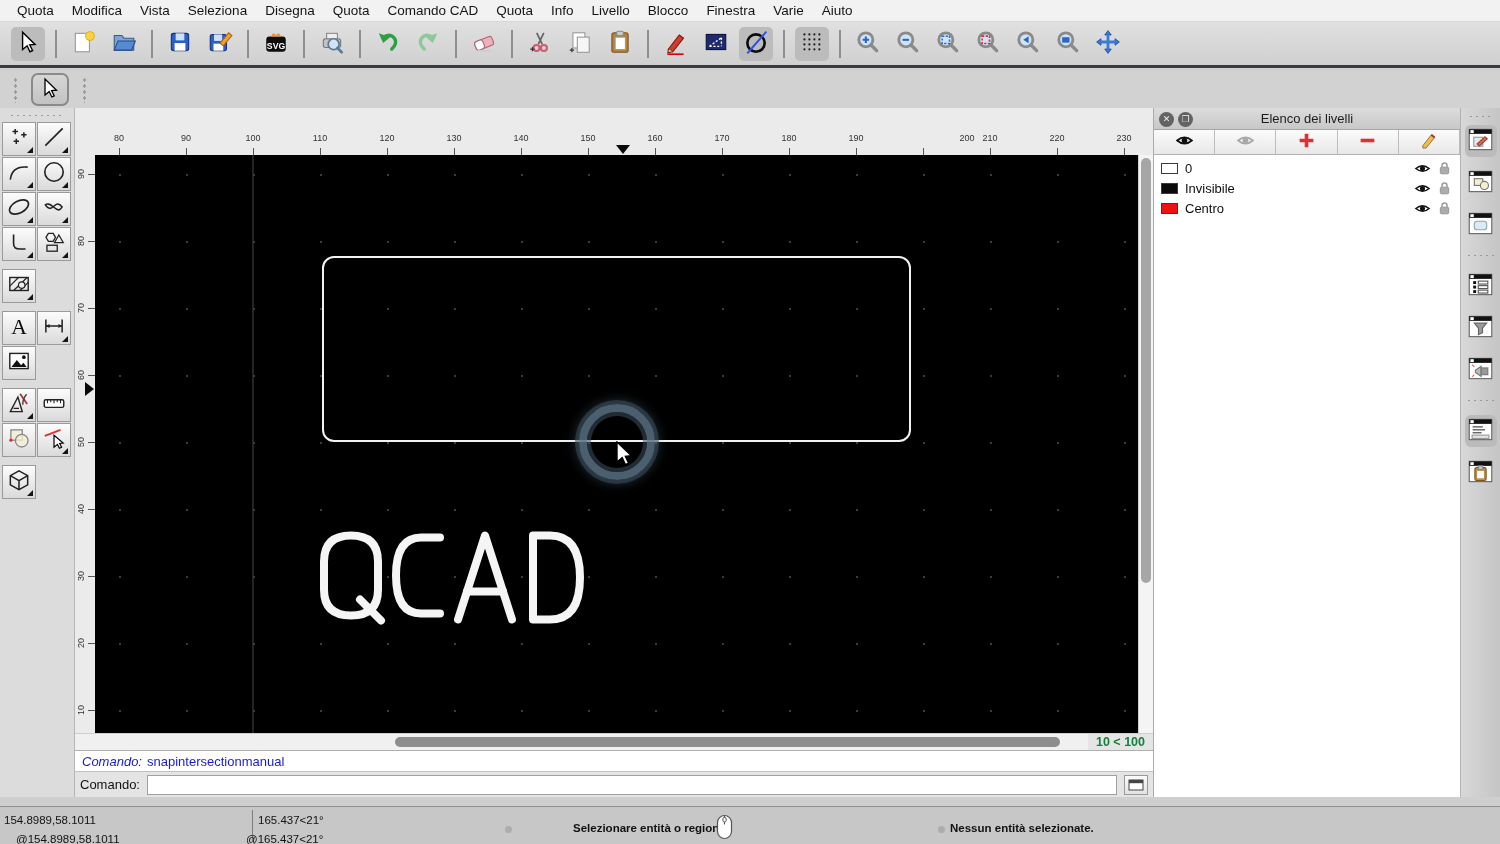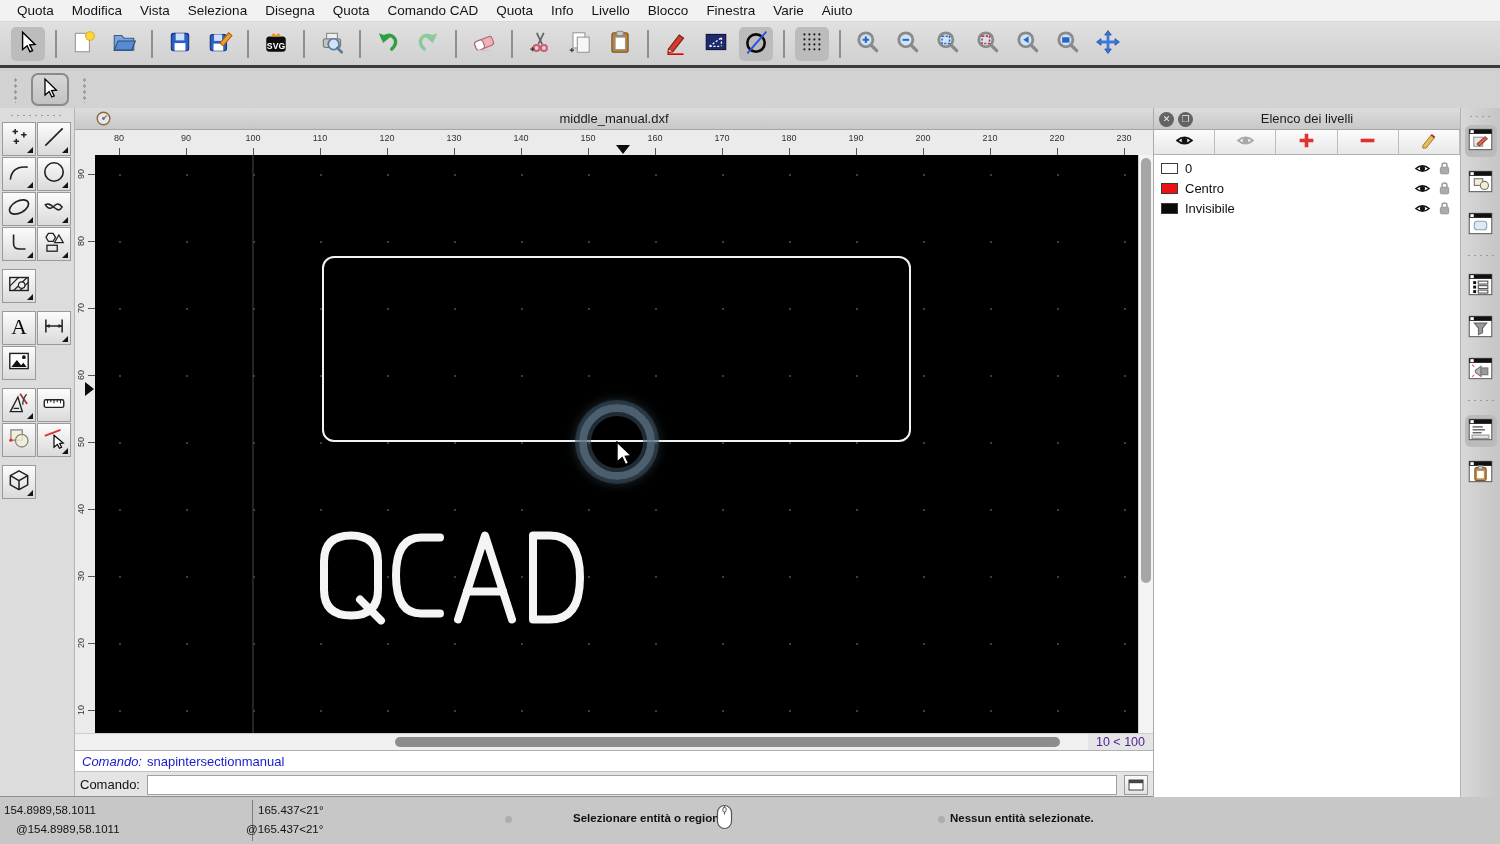--- a/index.html
+++ b/index.html
@@ -64,34 +64,34 @@
     border:8px solid rgba(88,112,130,0.85);
     box-shadow:0 0 0 4px rgba(58,78,92,0.55), inset 0 0 0 4px rgba(58,78,92,0.55), 0 0 12px 3px rgba(110,150,175,0.35); }
   .cursor-arrow { position:absolute; left:519px; top:286px; }
   .qcad-logo { position:absolute; left:223px; top:372px; }
 
   .vscroll { position:absolute; top:47px; right:0; width:15px; height:578px; background:#f4f4f4; border-left:1px solid #cfcfcf; }
   .v-thumb { position:absolute; top:3px; left:2px; width:10px; height:425px; background:#a6a6a6; border-radius:5px; }
   .hscroll { position:absolute; top:625px; left:0; right:0; height:17px; background:#f0f0f0; border-top:1px solid #cfcfcf; }
   .h-thumb { position:absolute; left:320px; top:3px; width:665px; height:10px; background:#8d8d8d; border-radius:5px; }
   .grid-label { position:absolute; right:0; top:0; height:100%; background:#e5e5e5; padding:0 8px;
-    display:flex; align-items:center; font-size:12.5px; color:#4c1d95; }
+    display:flex; align-items:center; font-size:12.5px; color:#15803d;font-weight:bold; }
 
   
   .cmdhist { position:absolute; left:75px; top:750px; width:1078px; height:21px; background:#ffffff;
     border-top:1px solid #b0b0b0; display:flex; align-items:center; padding-left:7px; font-size:13px; color:#1a1acd; }
   .cmdhist .lab { font-style:italic; margin-right:5px; }
   .cmdrow { position:absolute; left:75px; top:771px; width:1078px; height:26px; background:#e4e4e4;
     border-top:1px solid #c2c2c2; display:flex; align-items:center; gap:7px; padding:0 5px; font-size:13px; color:#111; }
   .cmdinput { flex:1; height:20px; background:#fff; border:1px solid #a0a0a0; font:12px "Liberation Sans",sans-serif; padding:0 4px; }
   .cmdbtn { width:24px; height:20px; border:1px solid #9a9a9a; background:linear-gradient(#fafafa,#e2e2e2);
     display:flex; align-items:center; justify-content:center; }
 
   
-  .statusbar { position:absolute; left:0; right:0; bottom:0; height:48px; background:#c7c7c7;
+  .statusbar { position:absolute; left:0; right:0; bottom:0; height:38px; background:#c7c7c7;
     border-top:1px solid #8f8f8f; font-size:11.5px; color:#111; }
   .statusbar .t { position:absolute; white-space:nowrap; }
   .st-div { position:absolute; left:252px; top:3px; bottom:3px; width:1px; background:#7d7d7d; }
   .st-dot { position:absolute; width:7px; height:7px; border-radius:50%; background:#adadad; }
 
   
   .layerpanel { position:absolute; left:1153px; top:108px; width:307px; bottom:47px; background:#fff; border-left:1px solid #ababab; }
   .lp-title { height:22px; background:linear-gradient(#dcdcdc,#c8c8c8); border-bottom:1px solid #a6a6a6;
     display:flex; align-items:center; justify-content:center; font-size:13px; color:#1c1c1c; position:relative; }
   .lp-wbtn { position:absolute; top:3.5px; width:15px; height:15px; border-radius:50%; background:#636363;
@@ -444,30 +444,20 @@
         <div class="pal-btn sub">
           <span><svg width="26" height="26" viewBox="0 0 24 24">
               <path d="M12,3.5 L20,8 V16.5 L12,21 L4,16.5 V8 Z M4,8 L12,12.5 L20,8 M12,12.5 V21" fill="none" stroke="#222" stroke-width="1.4"></path>
             </svg></span>
         </div>
       </div>
     </div>
 </div>
 
 <div class="docwin">
-  <div class="doc-title">
-    <span class="doc-icon">
-      <svg width="15" height="15" viewBox="0 0 15 15">
-          <circle cx="7.5" cy="7.5" r="6.3" fill="#e8e8e8" stroke="#8a6a3a" stroke-width="1.4"></circle>
-          <path d="M7.5,7.5 L11,4.5" stroke="#c87a2a" stroke-width="1.5"></path>
-          <circle cx="7.5" cy="7.5" r="1.4" fill="#4a6fae"></circle>
-        </svg>
-    </span>
-    <span>middle_manual.dxf</span>
-  </div>
   <div class="hruler" id="hruler">
       <span class="hr-label" style="left: 44px;">80</span>
       <div class="hr-tick" style="left: 44px;"></div>
       <span class="hr-label" style="left: 111px;">90</span>
       <div class="hr-tick" style="left: 111px;"></div>
       <span class="hr-label" style="left: 178px;">100</span>
       <div class="hr-tick" style="left: 178px;"></div>
       <span class="hr-label" style="left: 245px;">110</span>
       <div class="hr-tick" style="left: 245px;"></div>
       <span class="hr-label" style="left: 312px;">120</span>
@@ -479,21 +469,21 @@
       <span class="hr-label" style="left: 513px;">150</span>
       <div class="hr-tick" style="left: 513px;"></div>
       <span class="hr-label" style="left: 580px;">160</span>
       <div class="hr-tick" style="left: 580px;"></div>
       <span class="hr-label" style="left: 647px;">170</span>
       <div class="hr-tick" style="left: 647px;"></div>
       <span class="hr-label" style="left: 714px;">180</span>
       <div class="hr-tick" style="left: 714px;"></div>
       <span class="hr-label" style="left: 781px;">190</span>
       <div class="hr-tick" style="left: 781px;"></div>
-      <span class="hr-label" style="left: 848px;">200</span>
+      <span class="hr-label" style="left: 892px;">200</span>
       <div class="hr-tick" style="left: 848px;"></div>
       <span class="hr-label" style="left: 915px;">210</span>
       <div class="hr-tick" style="left: 915px;"></div>
       <span class="hr-label" style="left: 982px;">220</span>
       <div class="hr-tick" style="left: 982px;"></div>
       <span class="hr-label" style="left: 1049px;">230</span>
       <div class="hr-tick" style="left: 1049px;"></div>
       <div class="hmark" style="left: 541px;"></div>
     </div>
   <div class="vruler" id="vruler">
@@ -777,57 +767,57 @@
           </span>
           <span class="slot">
             <svg width="15" height="16" viewBox="0 0 18 18">
               <rect x="4" y="8" width="10" height="8" rx="1.5" fill="#ababab" stroke="#8a8a8a"></rect>
               <path d="M6,8 V6 a3,3 0 0 1 6,0 V8" fill="none" stroke="#9c9c9c" stroke-width="1.8"></path>
             </svg>
           </span>
         </div>
       </div>
       <div class="lp-row">
+        <div class="swatch" style="background: rgb(10, 10, 10);"></div>
+        <span>Invisibile</span>
+        <div class="lp-right">
+          <span class="slot"></span>
+          <span class="slot">
+            <svg width="19" height="15" viewBox="0 0 18 14">
+              <path d="M2,7 Q9,1 16,7 Q9,13 2,7 Z" fill="none" stroke="#111" stroke-width="1.6"></path>
+              <circle cx="9" cy="7" r="2.7" fill="#111"></circle>
+            </svg>
+          </span>
+          <span class="slot">
+            <svg width="15" height="16" viewBox="0 0 18 18">
+              <rect x="4" y="8" width="10" height="8" rx="1.5" fill="#ababab" stroke="#8a8a8a"></rect>
+              <path d="M6,8 V6 a3,3 0 0 1 6,0 V8" fill="none" stroke="#9c9c9c" stroke-width="1.8"></path>
+            </svg>
+          </span>
+        </div>
+      </div>
+      <div class="lp-row">
         <div class="swatch" style="background: rgb(238, 17, 17);"></div>
         <span>Centro</span>
         <div class="lp-right">
           <span class="slot"></span>
           <span class="slot">
             <svg width="19" height="15" viewBox="0 0 18 14">
               <path d="M2,7 Q9,1 16,7 Q9,13 2,7 Z" fill="none" stroke="#111" stroke-width="1.6"></path>
               <circle cx="9" cy="7" r="2.7" fill="#111"></circle>
             </svg>
           </span>
           <span class="slot">
             <svg width="15" height="16" viewBox="0 0 18 18">
               <rect x="4" y="8" width="10" height="8" rx="1.5" fill="#ababab" stroke="#8a8a8a"></rect>
               <path d="M6,8 V6 a3,3 0 0 1 6,0 V8" fill="none" stroke="#9c9c9c" stroke-width="1.8"></path>
             </svg>
           </span>
         </div>
       </div>
-      <div class="lp-row">
-        <div class="swatch" style="background: rgb(10, 10, 10);"></div>
-        <span>Invisibile</span>
-        <div class="lp-right">
-          <span class="slot"></span>
-          <span class="slot">
-            <svg width="19" height="15" viewBox="0 0 18 14">
-              <path d="M2,7 Q9,1 16,7 Q9,13 2,7 Z" fill="none" stroke="#111" stroke-width="1.6"></path>
-              <circle cx="9" cy="7" r="2.7" fill="#111"></circle>
-            </svg>
-          </span>
-          <span class="slot">
-            <svg width="15" height="16" viewBox="0 0 18 18">
-              <rect x="4" y="8" width="10" height="8" rx="1.5" fill="#ababab" stroke="#8a8a8a"></rect>
-              <path d="M6,8 V6 a3,3 0 0 1 6,0 V8" fill="none" stroke="#9c9c9c" stroke-width="1.8"></path>
-            </svg>
-          </span>
-        </div>
-      </div>
     </div>
 </div>
 
 <div class="dock" id="dock">
     <div class="dock-handle"></div>
     <div class="dock-btn selected">
       <span><svg width="27" height="25" viewBox="0 0 24 22">
           <rect x="2" y="2" width="20" height="18" fill="#fff" stroke="#666"></rect>
           <rect x="2" y="2" width="20" height="4" fill="#111"></rect>
           <rect x="3" y="2.7" width="3" height="2.6" fill="#fff"></rect>

